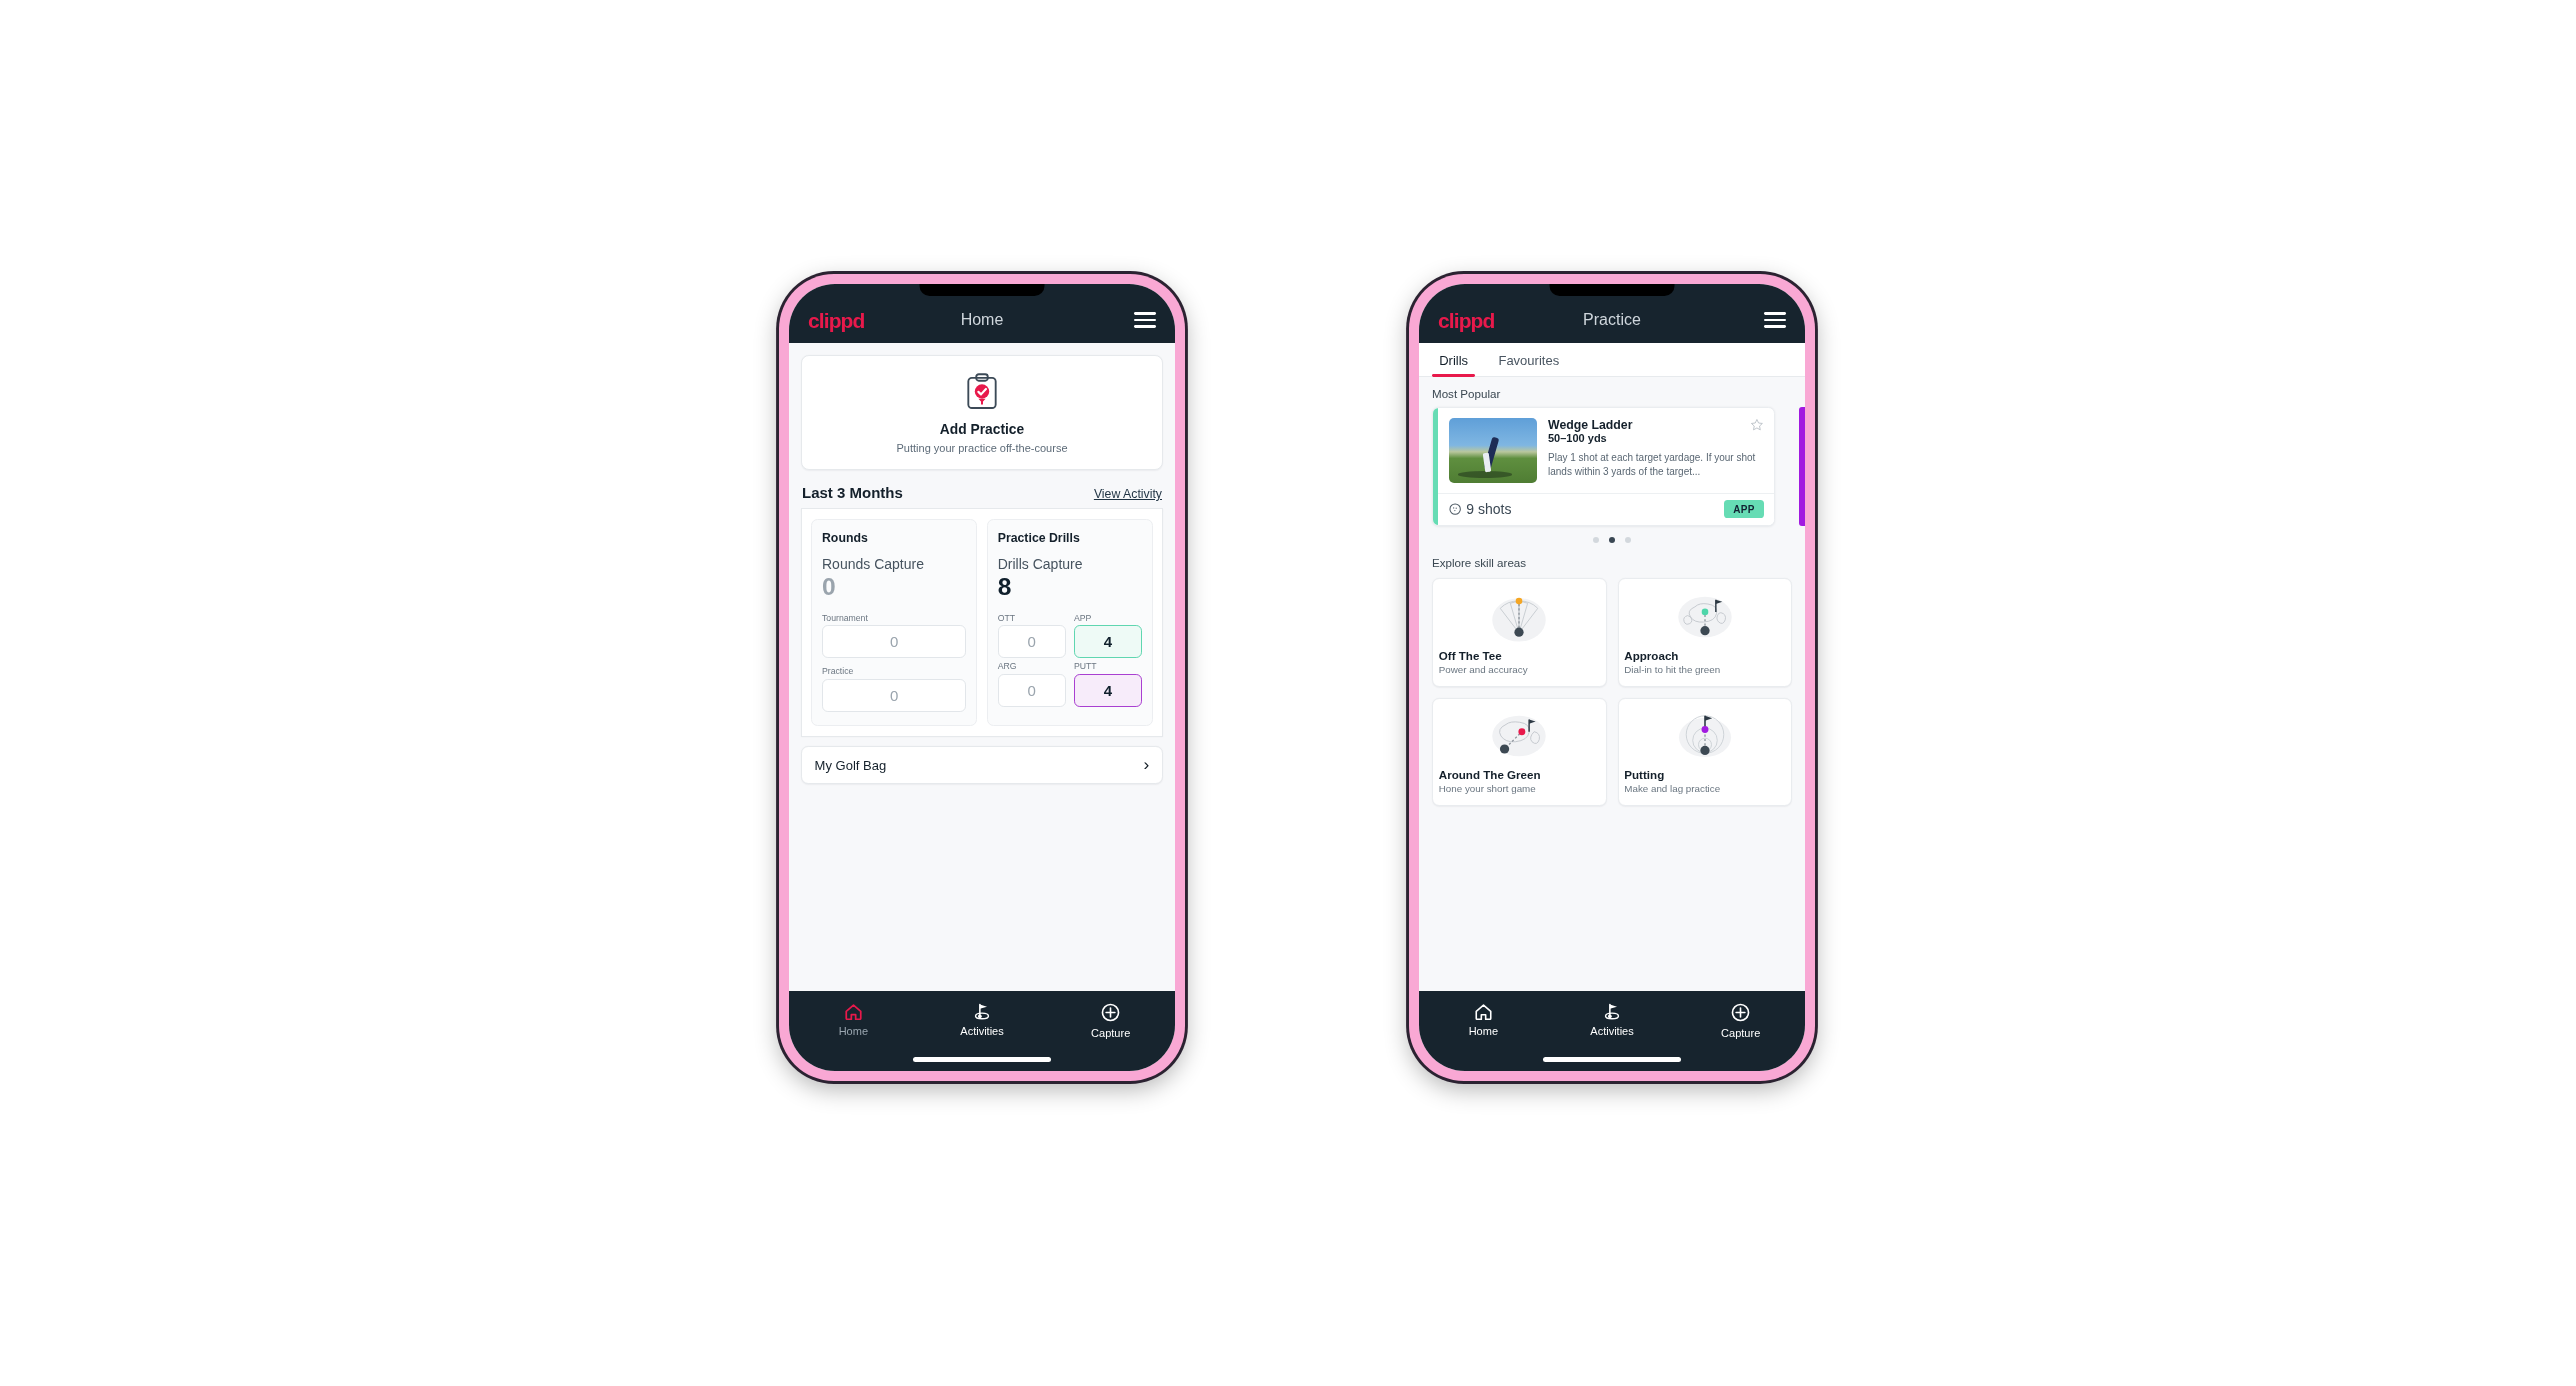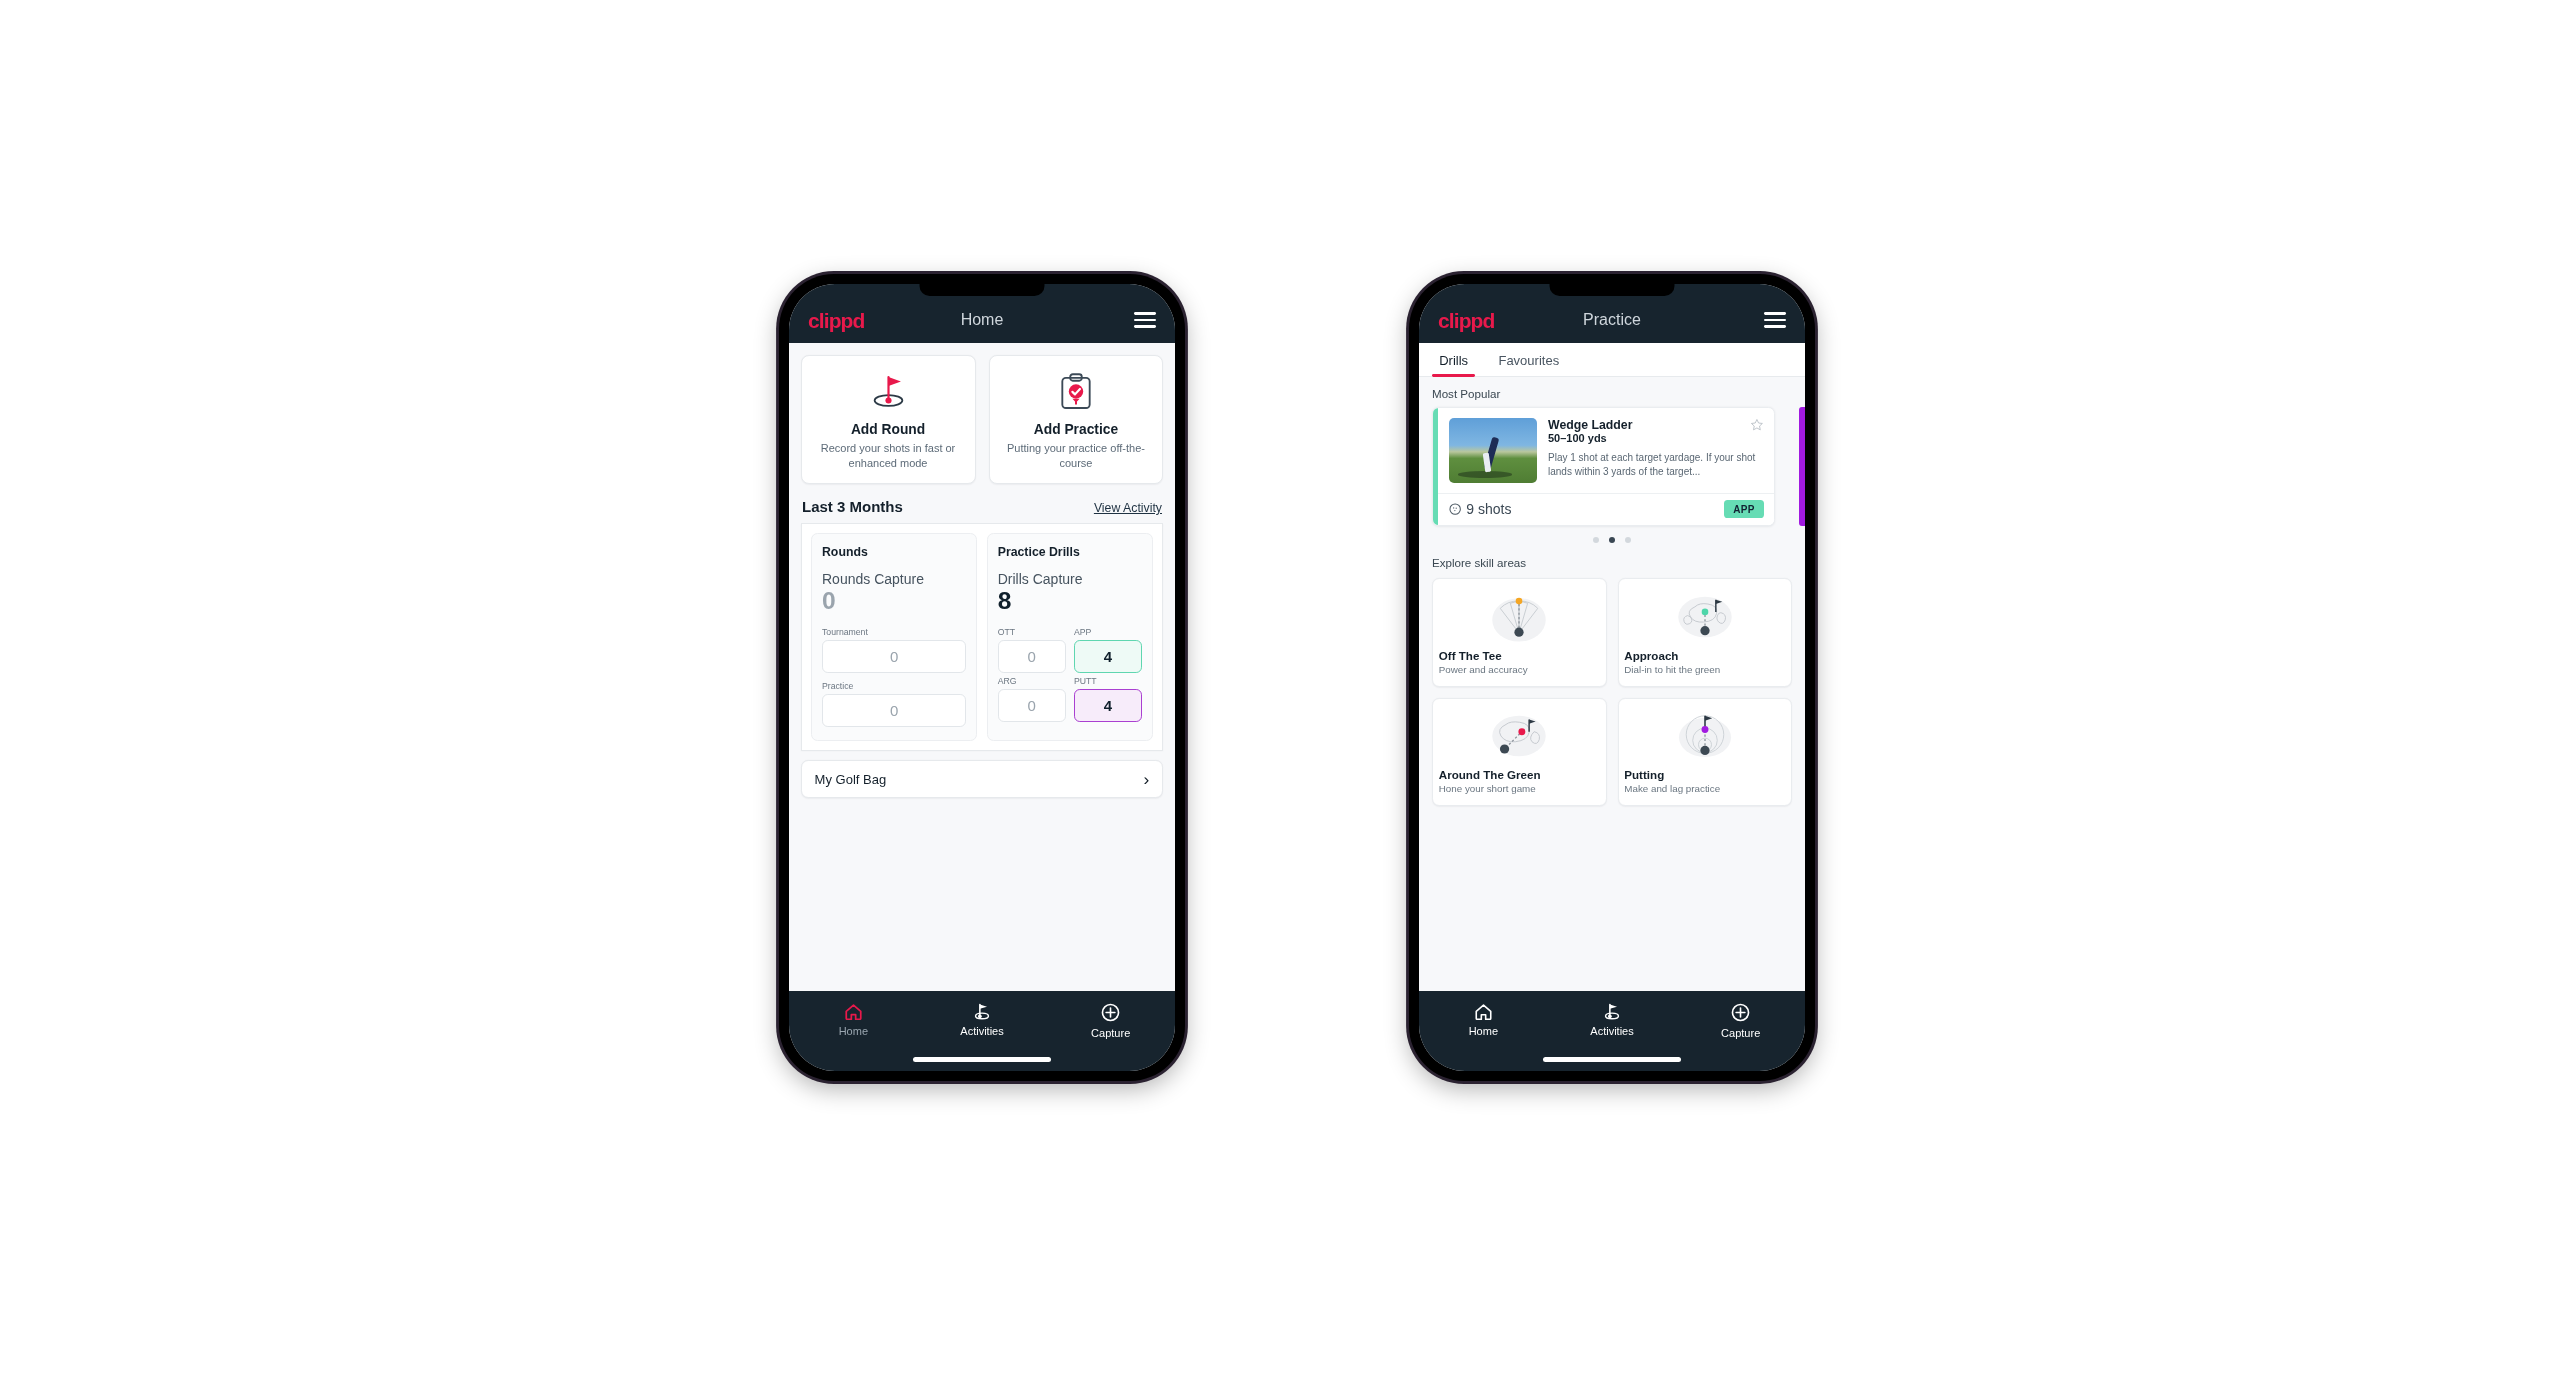--- a/index.html
+++ b/index.html
@@ -8,21 +8,21 @@
     background: #ffffff;
     font-family: "Liberation Sans", sans-serif;
     overflow: hidden;
   }
   .stage { position: relative; width: 2576px; height: 1386px; }
 
   
   .phone {
     position: absolute;
     width: 406px; height: 807px;
-    background: #000000;
+    background: #f9a8d4;
     border-radius: 55px;
     padding: 10px;
     box-shadow: 0 0 0 2.9px #2b2231, 0 7.2px 24.6px rgba(0,0,0,.30);
   }
   .phone.p1 { left: 779px; top: 274px; }
   .phone.p2 { left: 1409px; top: 274px; }
 
   .screen {
     position: relative;
     width: 100%; height: 100%;
@@ -206,32 +206,20 @@
         <div class="hamburger">
           <span></span>
             <span></span>
             <span></span>
         </div>
       </div>
 
       <div class="body">
 
         <div class="quick-row">
-          <div class="quick-card">
-            <div class="quick-icon">
-              <svg width="41" height="38" viewBox="0 0 56 52">
-                <ellipse cx="28" cy="39" rx="19" ry="7.5" fill="none" stroke="#2c3a46" stroke-width="2.4"></ellipse>
-                <line x1="28" y1="7" x2="28" y2="40" stroke="#e8194b" stroke-width="3" stroke-linecap="round"></line>
-                <path d="M28 7 L45 13 L28 19 Z" fill="#e8194b"></path>
-                <circle cx="28" cy="39" r="4.2" fill="#e8194b"></circle>
-              </svg>
-            </div>
-            <div class="quick-title">Add Round</div>
-            <div class="quick-sub">Record your shots in fast or enhanced mode</div>
-          </div>
 
           <div class="quick-card">
             <div class="quick-icon">
               <svg width="36" height="39" viewBox="0 0 50 54">
                 <rect x="6" y="8" width="38" height="42" rx="5" fill="none" stroke="#3c4a57" stroke-width="2.6"></rect>
                 <rect x="17" y="3" width="16" height="9" rx="3.5" fill="none" stroke="#3c4a57" stroke-width="2.6"></rect>
                 <circle cx="25" cy="27" r="10" fill="#e8194b"></circle>
                 <path d="M20 27.5 L23.6 31 L30.5 23.5" fill="none" stroke="#fff" stroke-width="3" stroke-linecap="round" stroke-linejoin="round"></path>
                 <path d="M20 37 h10 l-3.6 4 v4 h-2.8 v-4 Z" fill="#e8194b"></path>
               </svg>

